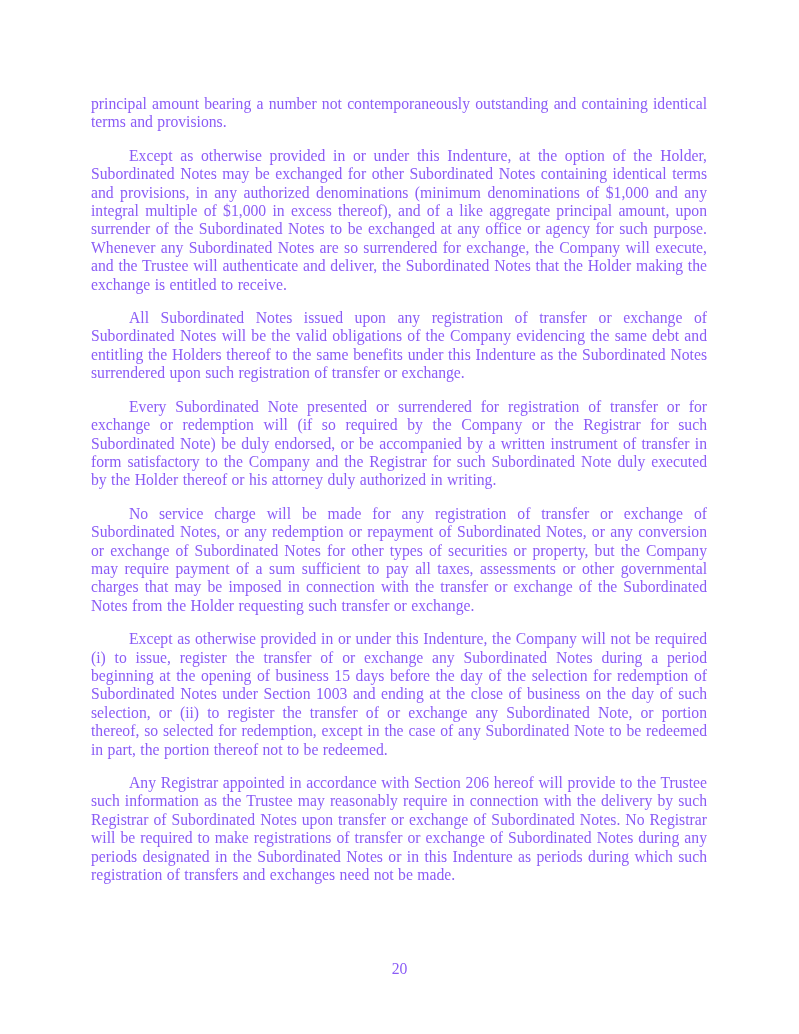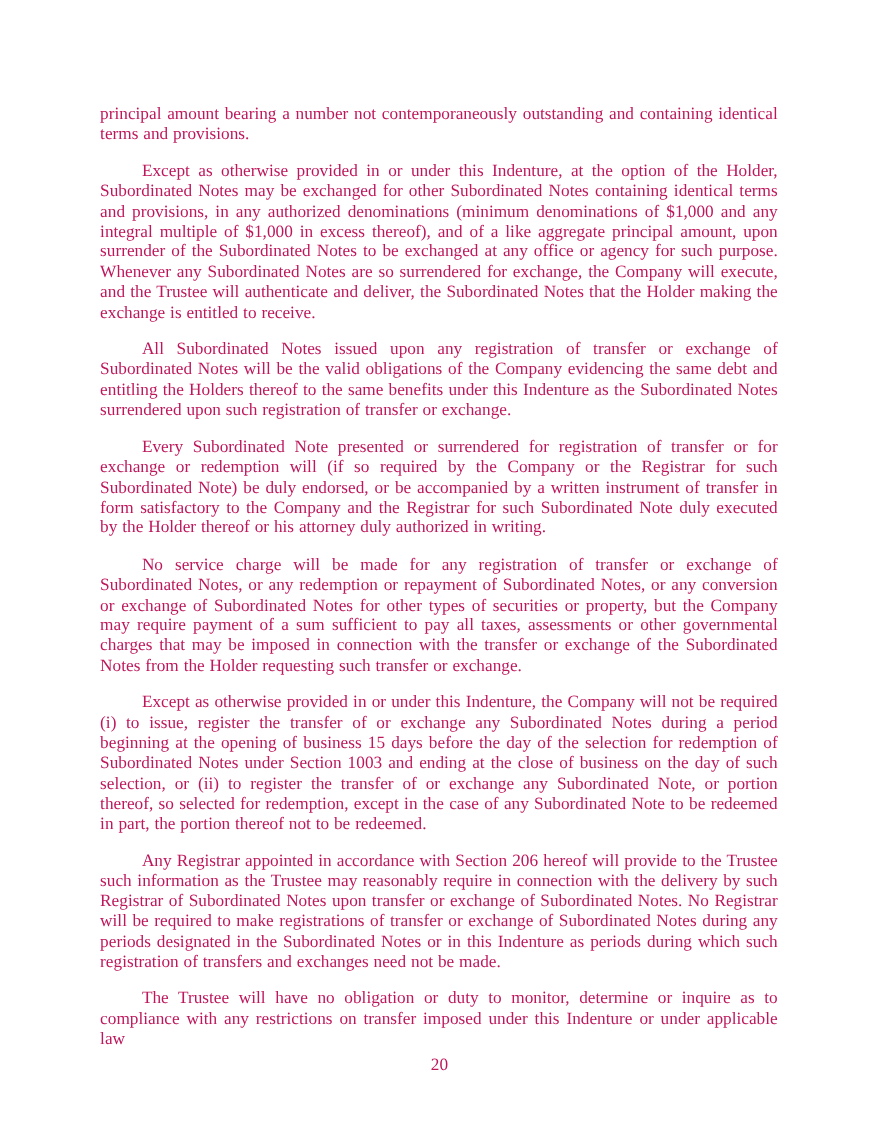--- a/index.html
+++ b/index.html
@@ -5,21 +5,21 @@
   html, body {
     margin: 0;
     padding: 0;
     background: #ffffff;
   }
   .page {
     position: relative;
     width: 724px;
     height: 1034px;
     background: #ffffff;
-    color: #be185d;
+    color: #8b5cf6;
     font-family: "Liberation Serif", "DejaVu Serif", serif;
     overflow: hidden;
   }
   .content {
     position: absolute;
     left: 91px;
     top: 95px;
     width: 616px;
   }
   .content p {
@@ -48,16 +48,15 @@
 
 <div class="page">
   <div class="content">
     <p class="no-indent">principal amount bearing a number not contemporaneously outstanding and containing identical terms and provisions.</p>
     <p>Except as otherwise provided in or under this Indenture, at the option of the Holder, Subordinated Notes may be exchanged for other Subordinated Notes containing identical terms and provisions, in any authorized denominations (minimum denominations of $1,000 and any integral multiple of $1,000 in excess thereof), and of a like aggregate principal amount, upon surrender of the Subordinated Notes to be exchanged at any office or agency for such purpose. Whenever any Subordinated Notes are so surrendered for exchange, the Company will execute, and the Trustee will authenticate and deliver, the Subordinated Notes that the Holder making the exchange is entitled to receive.</p>
     <p>All Subordinated Notes issued upon any registration of transfer or exchange of Subordinated Notes will be the valid obligations of the Company evidencing the same debt and entitling the Holders thereof to the same benefits under this Indenture as the Subordinated Notes surrendered upon such registration of transfer or exchange.</p>
     <p>Every Subordinated Note presented or surrendered for registration of transfer or for exchange or redemption will (if so required by the Company or the Registrar for such Subordinated Note) be duly endorsed, or be accompanied by a written instrument of transfer in form satisfactory to the Company and the Registrar for such Subordinated Note duly executed by the Holder thereof or his attorney duly authorized in writing.</p>
     <p>No service charge will be made for any registration of transfer or exchange of Subordinated Notes, or any redemption or repayment of Subordinated Notes, or any conversion or exchange of Subordinated Notes for other types of securities or property, but the Company may require payment of a sum sufficient to pay all taxes, assessments or other governmental charges that may be imposed in connection with the transfer or exchange of the Subordinated Notes from the Holder requesting such transfer or exchange.</p>
     <p>Except as otherwise provided in or under this Indenture, the Company will not be required (i) to issue, register the transfer of or exchange any Subordinated Notes during a period beginning at the opening of business 15 days before the day of the selection for redemption of Subordinated Notes under Section 1003 and ending at the close of business on the day of such selection, or (ii) to register the transfer of or exchange any Subordinated Note, or portion thereof, so selected for redemption, except in the case of any Subordinated Note to be redeemed in part, the portion thereof not to be redeemed.</p>
     <p>Any Registrar appointed in accordance with Section 206 hereof will provide to the Trustee such information as the Trustee may reasonably require in connection with the delivery by such Registrar of Subordinated Notes upon transfer or exchange of Subordinated Notes.  No Registrar will be required to make registrations of transfer or exchange of Subordinated Notes during any periods designated in the Subordinated Notes or in this Indenture as periods during which such registration of transfers and exchanges need not be made.</p>
-    <p>The Trustee will have no obligation or duty to monitor, determine or inquire as to compliance with any restrictions on transfer imposed under this Indenture or under applicable law</p>
   </div>
   <div class="page-number">20</div>
 </div>
 
 </body></html>

